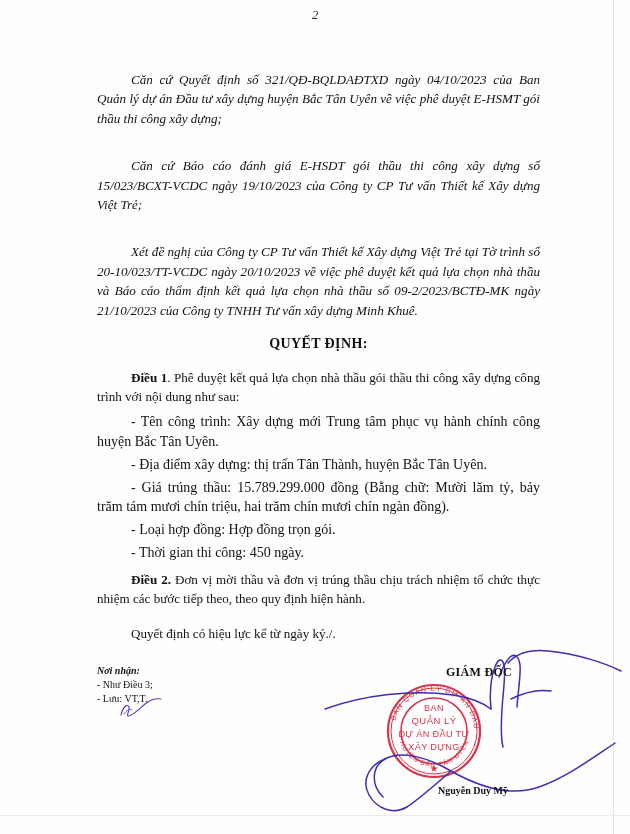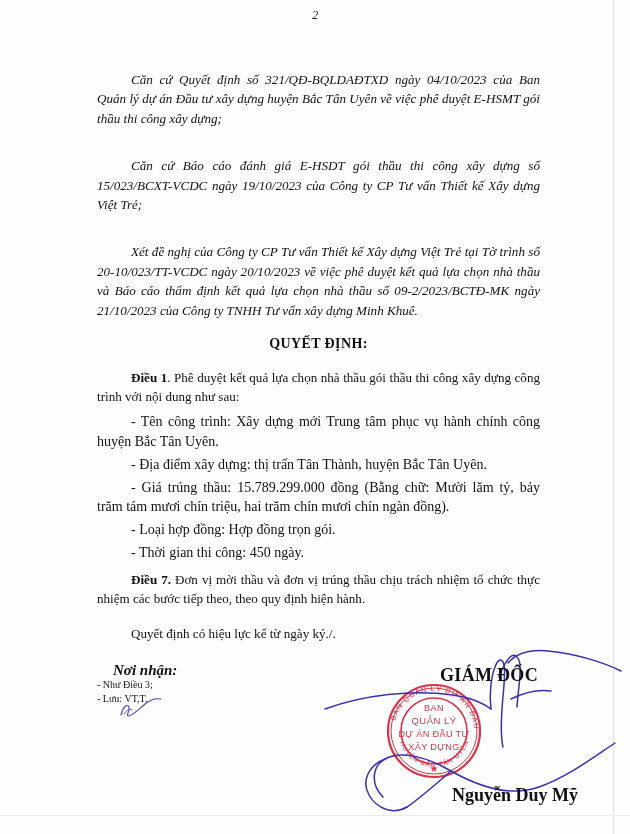--- a/index.html
+++ b/index.html
@@ -101,23 +101,22 @@
   }
   .noi-nhan {
     position: absolute;
     left: 97px;
     top: 8px;
     width: 200px;
   }
   .noi-nhan-title {
     font-style: italic;
     font-weight: bold;
-    font-size: 15px;
+    font-size: 10px;
     line-height: 15px;
-    margin-left: 16px;
   }
   .noi-nhan-item {
     font-size: 10px;
     line-height: 14.2px;
     white-space: nowrap;
   }
   .initials-mark {
     position: absolute;
     left: 118px;
     top: 43px;
@@ -127,37 +126,37 @@
   }
   .sig-right {
     position: absolute;
     left: 368px;
     top: 0;
     width: 250px;
     height: 175px;
   }
   .sig-title {
     position: absolute;
-    left: 16px;
+    left: 6px;
     top: 10px;
     width: 210px;
     text-align: center;
     font-weight: bold;
-    font-size: 18px;
+    font-size: 12px;
     letter-spacing: 0.3px;
     z-index: 5;
   }
   .sig-name {
     position: absolute;
     left: 0;
     top: 130px;
     width: 210px;
-    text-align: right;
-    font-weight: bold;
-    font-size: 18px;
+    text-align: center;
+    font-weight: bold;
+    font-size: 10px;
     z-index: 5;
   }
   .seal {
     position: absolute;
     left: 12px;
     top: 22px;
     width: 108px;
     height: 108px;
     z-index: 3;
   }
@@ -194,21 +193,21 @@
     <div class="gap-sm"></div>
 
     <p class="bullet">- Tên công trình: Xây dựng mới Trung tâm phục vụ hành chính công huyện Bắc Tân Uyên.</p>
     <p class="bullet">- Địa điểm xây dựng: thị trấn Tân Thành, huyện Bắc Tân Uyên.</p>
     <p class="bullet">- Giá trúng thầu: 15.789.299.000 đồng (Bằng chữ: Mười lăm tỷ, bảy trăm tám mươi chín triệu, hai trăm chín mươi chín ngàn đồng).</p>
     <p class="bullet">- Loại hợp đồng: Hợp đồng trọn gói.</p>
     <p class="bullet">- Thời gian thi công: 450 ngày.</p>
 
     <div class="gap-sm"></div>
 
-    <p class="para"><span class="dieu-label">Điều 7.</span><span> Đơn vị mời thầu và đơn vị trúng thầu chịu trách nhiệm tổ chức thực nhiệm các bước tiếp theo, theo quy định hiện hành.</span></p>
+    <p class="para"><span class="dieu-label">Điều 2.</span><span> Đơn vị mời thầu và đơn vị trúng thầu chịu trách nhiệm tổ chức thực nhiệm các bước tiếp theo, theo quy định hiện hành.</span></p>
 
     <div class="gap-md"></div>
 
 
     <div class="gap-md"></div>
 
     <p class="para">Quyết định có hiệu lực kể từ ngày ký./.</p>
 
   </div>
 

